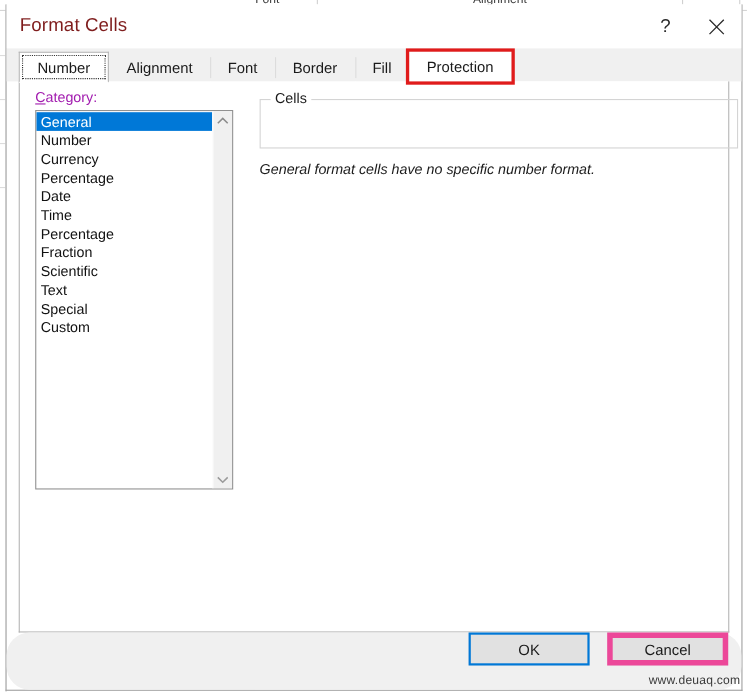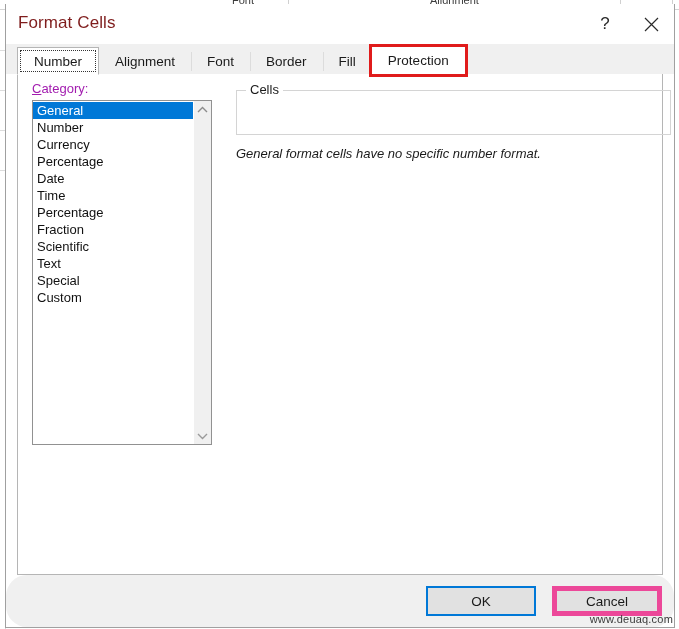--- a/index.html
+++ b/index.html
@@ -299,21 +299,20 @@
     font-style: italic;
   }
 
   
   .footer {
     position: relative;
     flex: 0 0 52px;
     height: 52px;
     background: #f0f0f0;
     display: flex;
-    align-items: center;
     justify-content: flex-end;
     padding-right: 12px;
     box-sizing: border-box;
     border-radius: 21px;
   }
   .btn {
     width: 110px;
     height: 30px;
     font-size: 13.5px;
     color: #1a1a1a;

